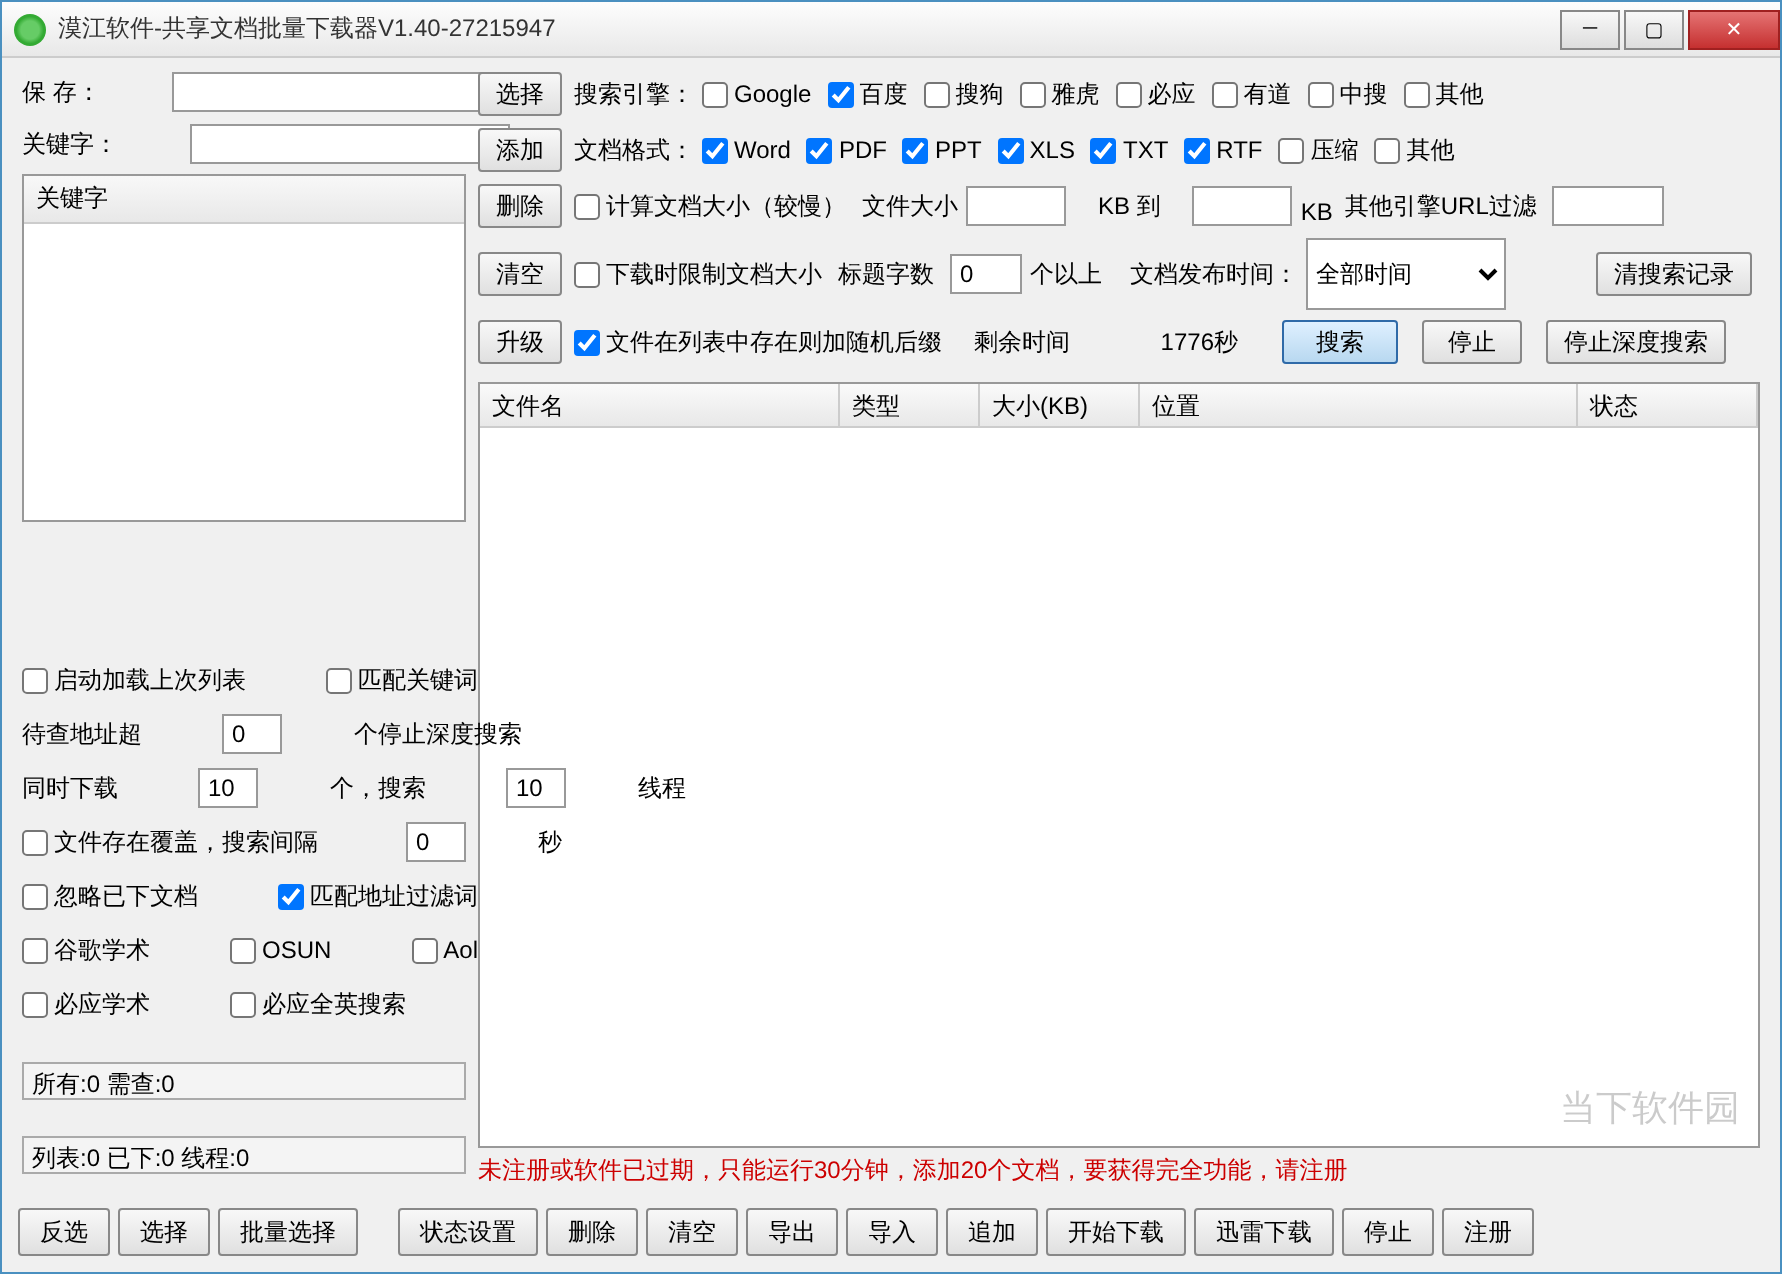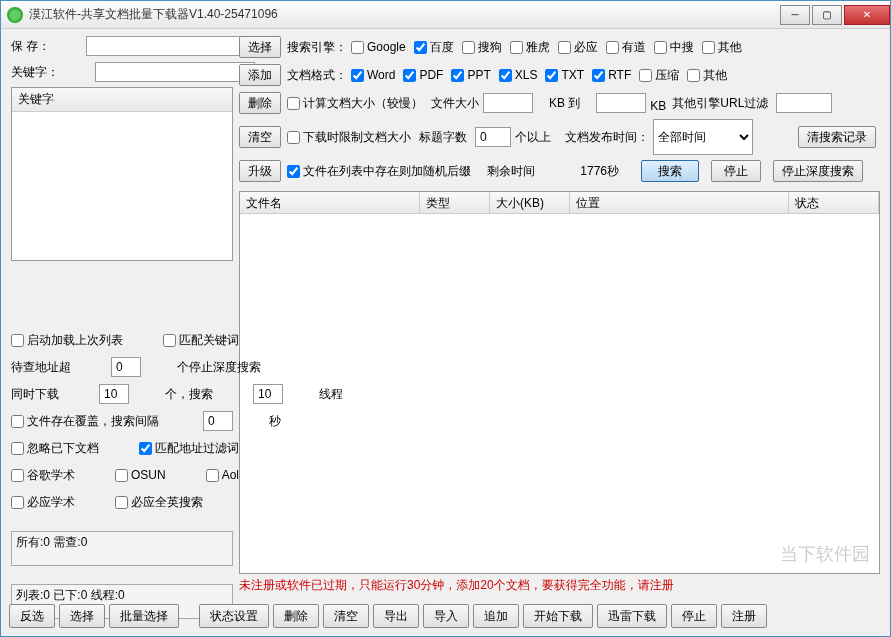--- a/index.html
+++ b/index.html
@@ -24,34 +24,34 @@
 .kw-header { background: linear-gradient(#f8f8f8,#e8e8e8); border-bottom: 1px solid #ccc; padding: 3px 6px; }
 .cbwrap { display: inline-flex; align-items: center; margin-right: 8px; white-space: nowrap; }
 .cbwrap input { margin-right: 3px; }
 .opt-row { display: flex; align-items: center; margin-bottom: 4px; min-height: 24px; flex-wrap: nowrap; }
 .opt-row .btn { margin-right: 6px; flex-shrink: 0; }
 .table-wrap { position: absolute; left: 238px; right: 10px; top: 162px; bottom: 62px; border: 1px solid #999; background: #fff; }
 .thead { display: flex; background: linear-gradient(#fafafa,#e8e8e8); border-bottom: 1px solid #ccc; height: 22px; }
 .thead > div { padding: 3px 6px; border-right: 1px solid #ccc; }
 .left-lower { position: absolute; left: 10px; top: 300px; width: 222px; }
 .left-lower .row { margin-bottom: 5px; }
-.status-line { border: 1px solid #aaa; background: #f4f4f4; padding: 2px 4px; height: 35px; margin-top: 18px; }
+.status-line { border: 1px solid #aaa; background: #f4f4f4; padding: 2px 4px; height: 19px; margin-top: 18px; }
 .notice { position: absolute; left: 238px; right: 18px; bottom: 42px; color: #c00; font-size: 12px; }
 .bottom-bar { position: absolute; left: 8px; right: 8px; bottom: 8px; display: flex; gap: 4px; }
 .bottom-bar .btn { flex: 0 0 auto; padding: 0 10px; height: 24px; }
 select { border: 1px solid #999; height: 36px; font-size: 12px; background: #fff; }
 .watermark { position: absolute; right: 20px; bottom: 70px; opacity: 0.2; font-size: 18px; pointer-events: none; }
 </style>
 </head>
 <body>
 
 <div class="window">
   <div class="titlebar">
     <div class="icon"></div>
-    <div class="title">漠江软件-共享文档批量下载器V1.40-25471096</div>
+    <div class="title">漠江软件-共享文档批量下载器V1.40-27215947</div>
     <div class="winbtns">
       <div class="winbtn">─</div>
       <div class="winbtn">▢</div>
       <div class="winbtn close">✕</div>
     </div>
   </div>
 
   <div class="content">
 
     <div class="left-pane">

